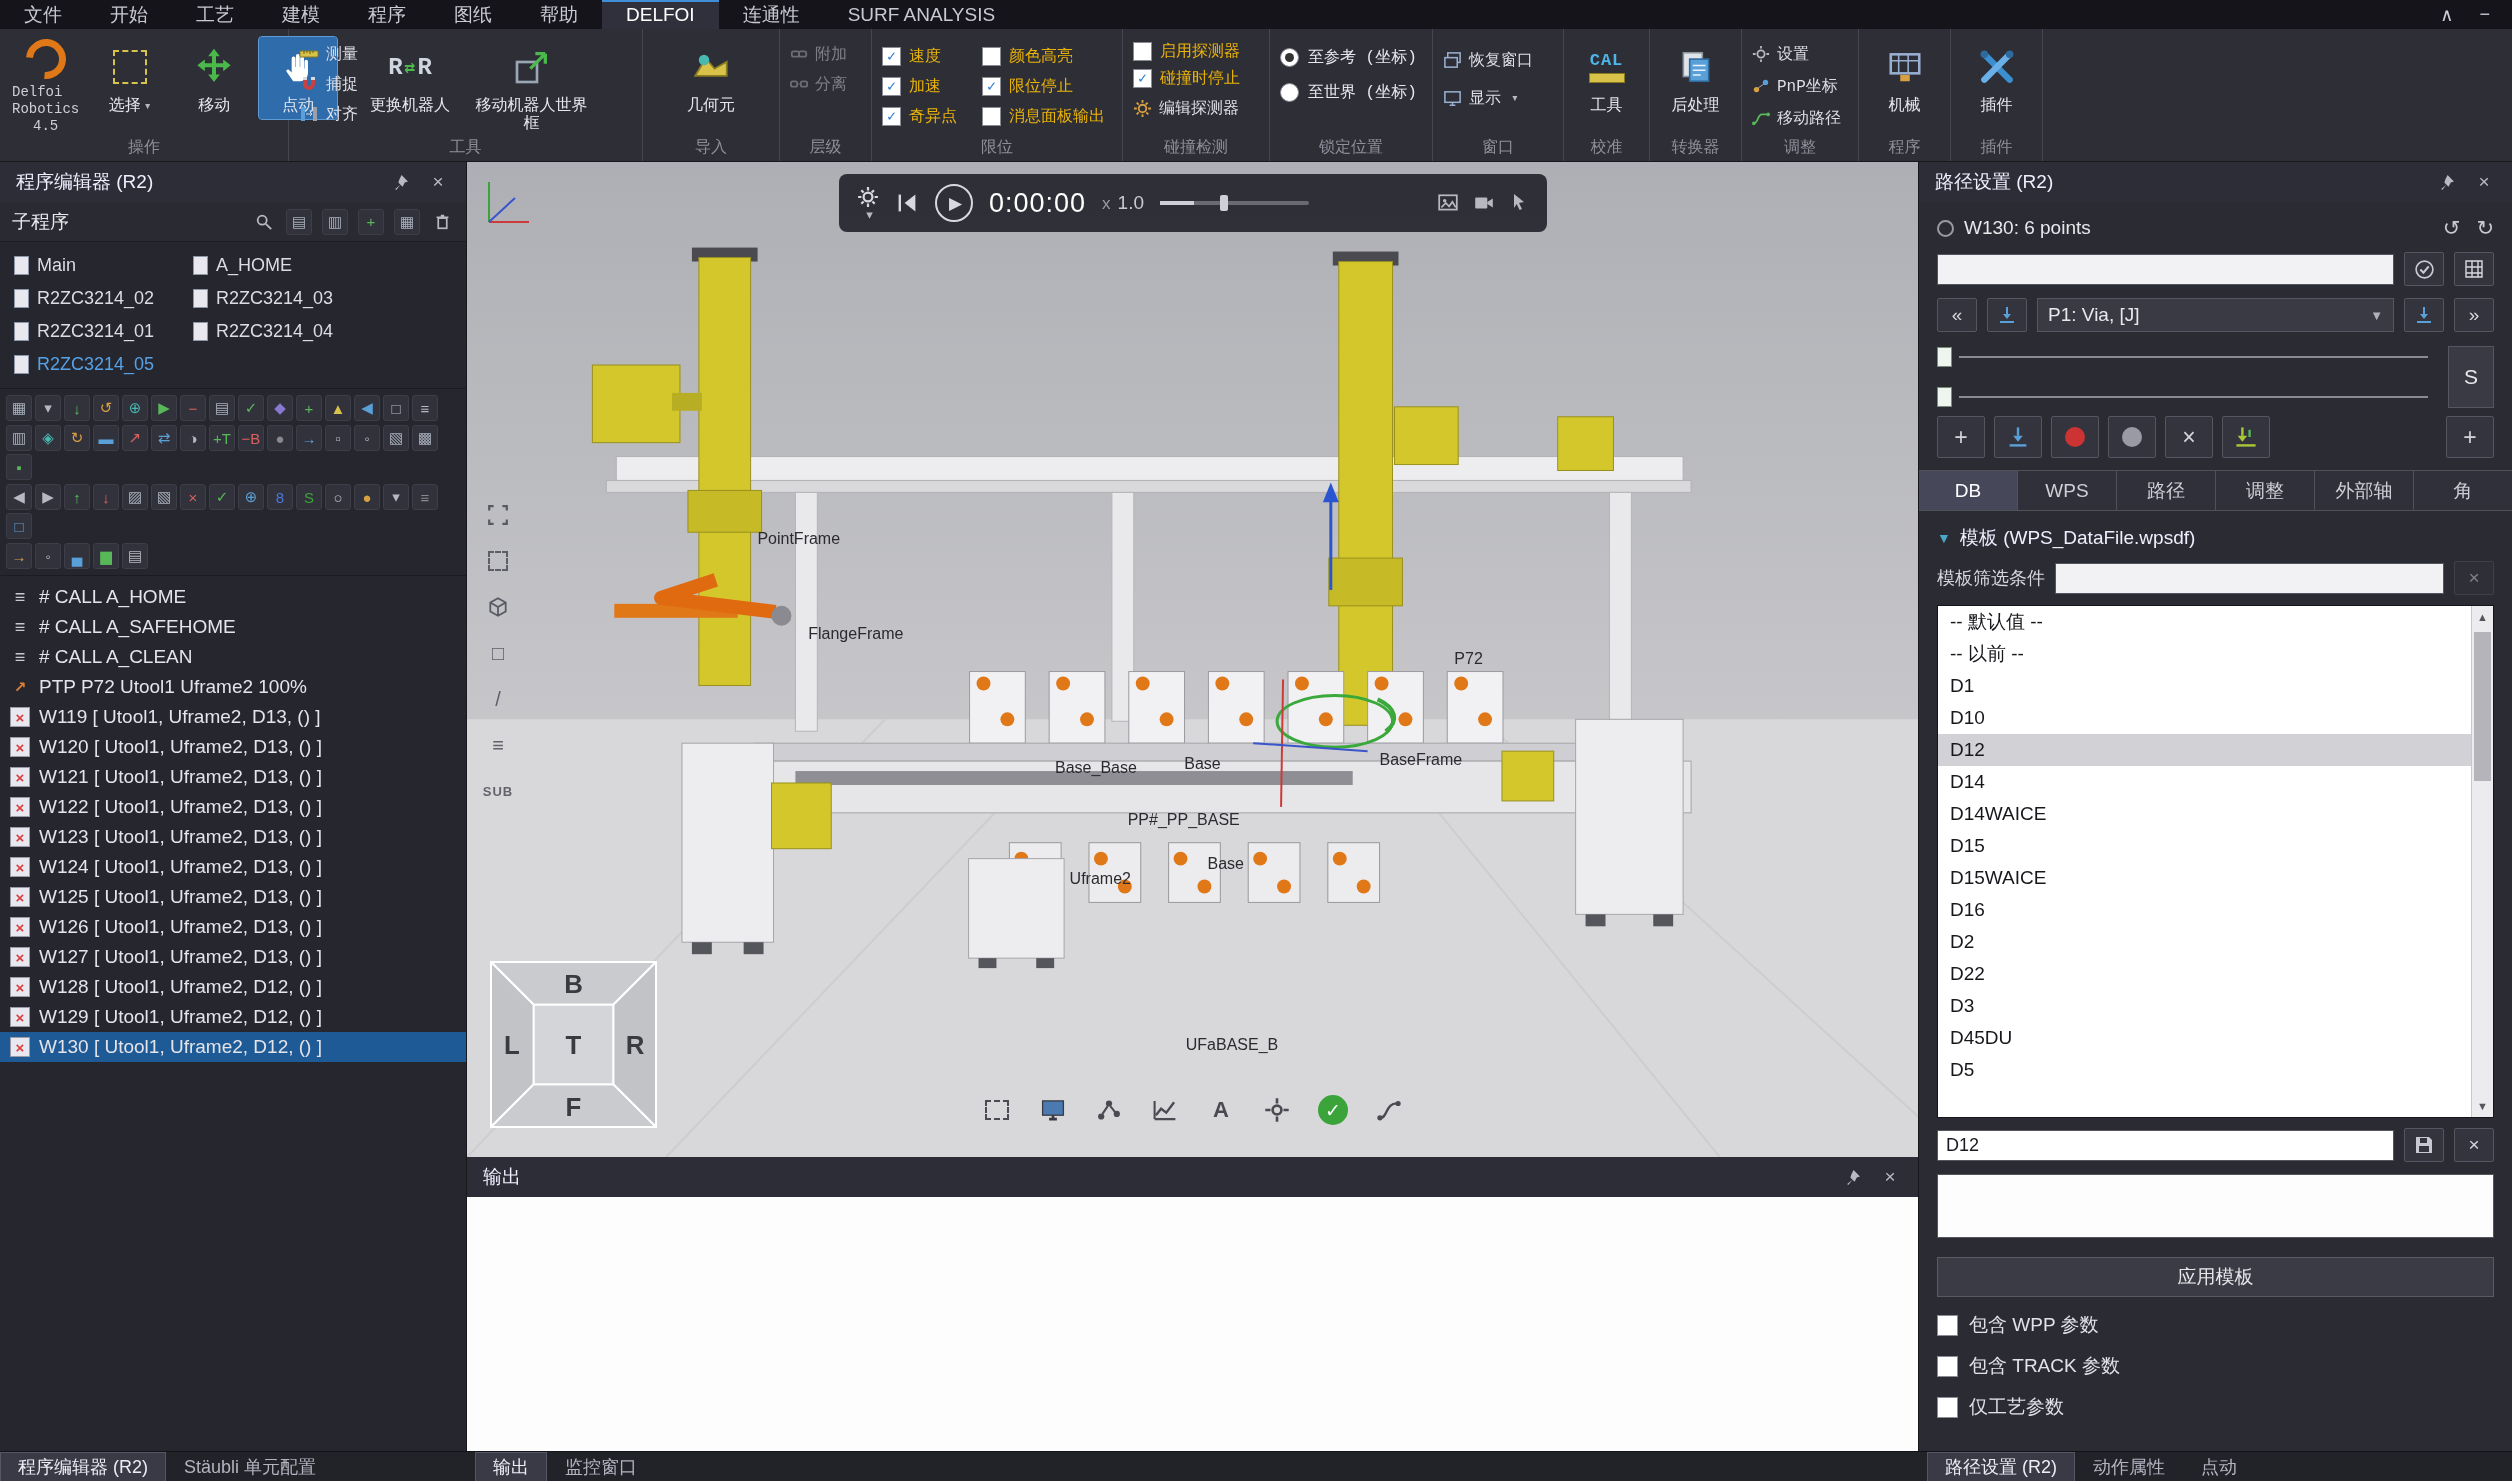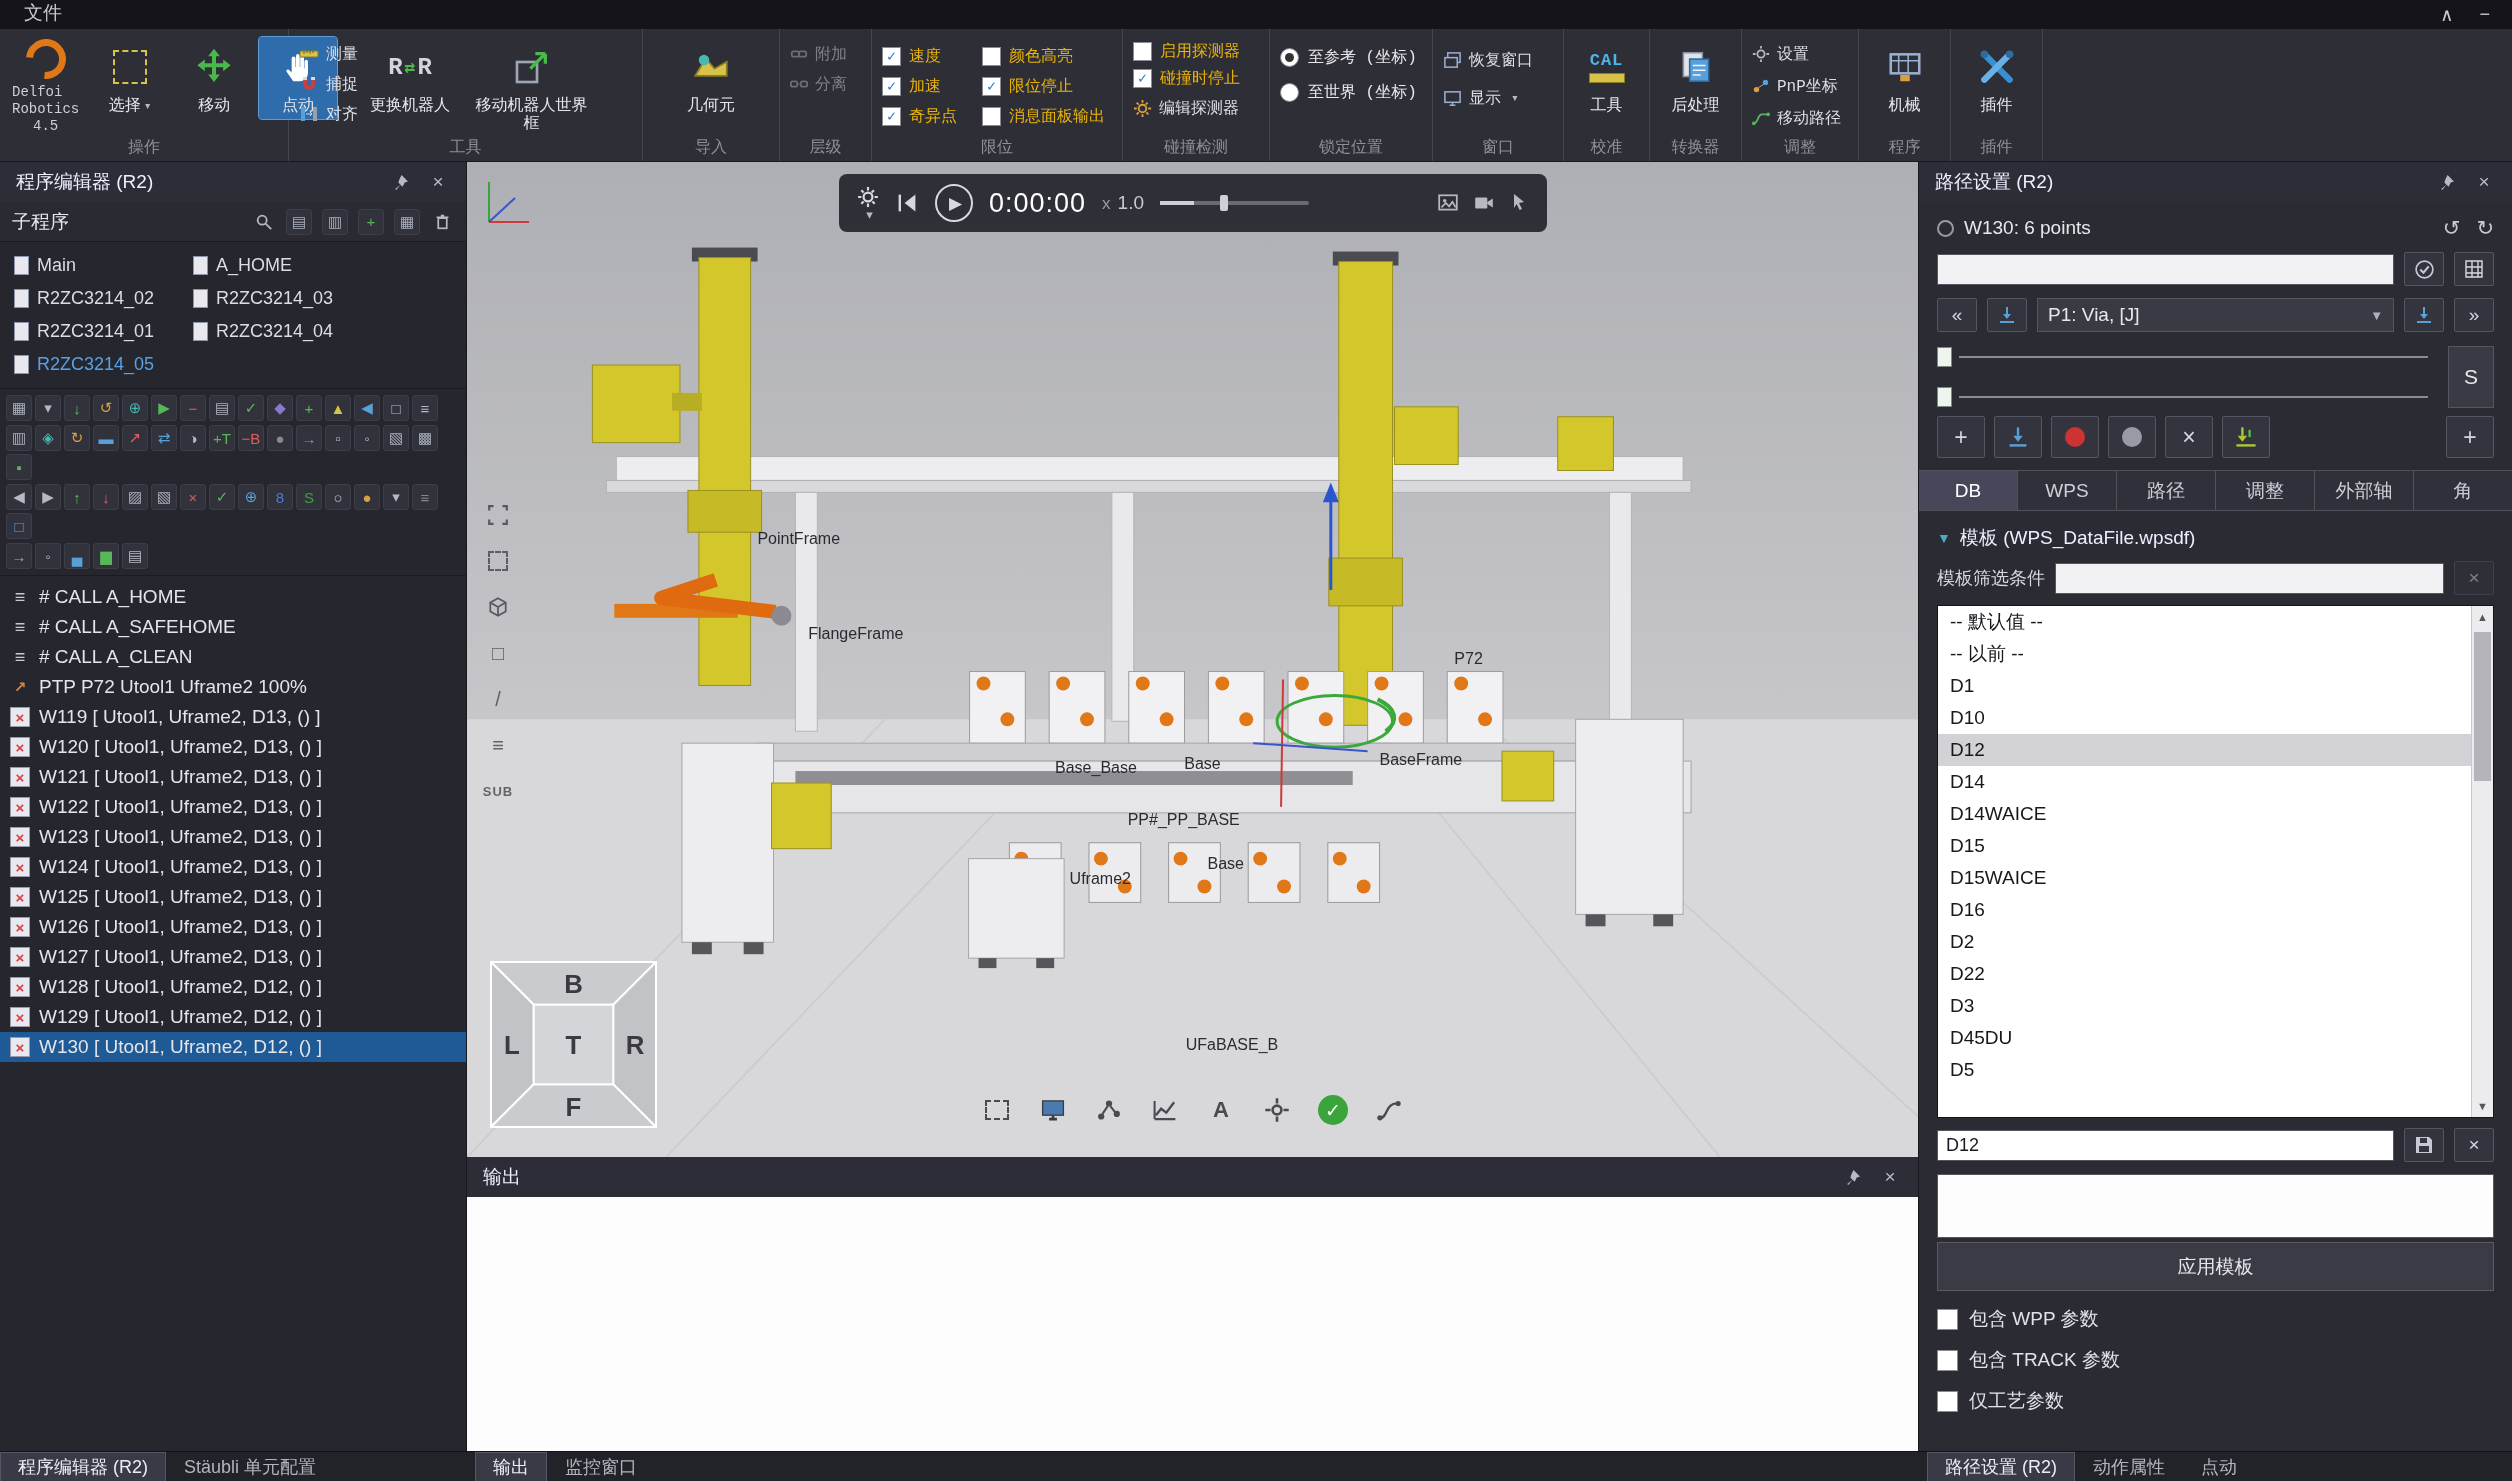--- a/index.html
+++ b/index.html
@@ -2,21 +2,21 @@
 <html><head>
 <meta charset="utf-8">
 <style>
   * { box-sizing: border-box; margin: 0; padding: 0; }
   html,body { background:#111; }
   body { font-family:"Liberation Sans","DejaVu Sans",sans-serif; }
   #app { position:relative; width:2512px; height:1482px; background:#26262e; overflow:hidden; color:#e8e8ec; }
 
   
   .menubar { position:absolute; top:0; left:0; right:0; height:29px; background:#14141a; display:flex; align-items:stretch; font-size:19px; color:#c9c9d2; }
-  .menu-items { display:flex;flex-direction:column; }
+  .menu-items { display:flex; }
   .menu-item { padding:0 24px; display:flex; align-items:center; cursor:default; }
   .menu-item.active { background:#30303c; color:#fff; box-shadow:inset 0 2px 0 #3f8fd6; }
   .win-controls { margin-left:auto; display:flex; align-items:center; gap:26px; padding-right:22px; color:#cfcfd8; font-size:18px; }
 
   
   .ribbon { position:absolute; top:29px; left:0; right:0; height:133px; background:#2e2e37; border-bottom:1px solid #17171d; display:flex; }
   .rgroup { position:relative; height:100%; border-right:1px solid #45454f; padding:8px 10px 26px 10px; flex:none;font-family:Liberation Mono, monospace; }
   .rg-label { position:absolute; bottom:3px; left:0; right:0; text-align:center; font-size:16px; color:#8f8f9b; }
   .rg-body { display:flex; gap:6px; height:100%; align-items:flex-start; }
   .rbig { display:flex; flex-direction:column; align-items:center; gap:4px; padding:4px 6px; min-width:78px; border-radius:3px; }
@@ -124,21 +124,21 @@
   .rtab.active { background:#47475a; color:#fff; }
   .tmpl-head { display:flex; align-items:center; gap:9px; font-size:19px; color:#eef; margin:14px 0 10px 0; }
   .tmpl-tri { color:#4aa8c8; font-size:14px; }
   .filter-row { display:flex; align-items:center; gap:10px; font-size:18px; color:#d6d6de; margin-bottom:10px; }
   .dblist { position:relative; height:513px; background:#fff; border:1px solid #14141a; overflow:hidden; }
   .db-row { height:32px; line-height:32px; padding-left:12px; font-size:19px; color:#17171c; }
   .db-row.selected { background:#d2d2d6; }
   .db-scroll { position:absolute; right:0; top:0; bottom:0; width:22px; background:#ececef; border-left:1px solid #c9c9cd; }
   .db-thumb { position:absolute; left:2px; right:2px; top:26px; height:149px; background:#b4b4ba; }
   .db-arrow { position:absolute; left:0; right:0; height:22px; display:flex; align-items:center; justify-content:center; font-size:11px; color:#55555c; }
-  .apply-btn { height:49px; background:#3b3b46; border:1px solid #5a5a64; display:flex; align-items:center; justify-content:center; font-size:19px; color:#e8e8ec; margin-top:4px; }
+  .apply-btn { height:40px; background:#3b3b46; border:1px solid #5a5a64; display:flex; align-items:center; justify-content:center; font-size:19px; color:#e8e8ec; margin-top:19px; }
   .rp-chk { display:flex; align-items:center; gap:11px; font-size:19px; color:#e2e2ea; margin-top:15px; }
   .rp-chk .bx { width:21px; height:21px; background:#fff; border:1px solid #8a8a94; }
   .notes-box { height:64px; background:#fdfdfd; border:1px solid #55555f; margin-top:12px; }
 
   
   .statusbar { position:absolute; bottom:0; left:0; right:0; height:31px; background:#222229; display:flex; font-size:18px; color:#b4b4c0; border-top:1px solid #121217; }
   .sb-group { display:flex; }
   .sb-left { width:467px; }
   .sb-center { width:1452px; padding-left:8px; }
   .sb-right { flex:1; padding-left:8px; }

